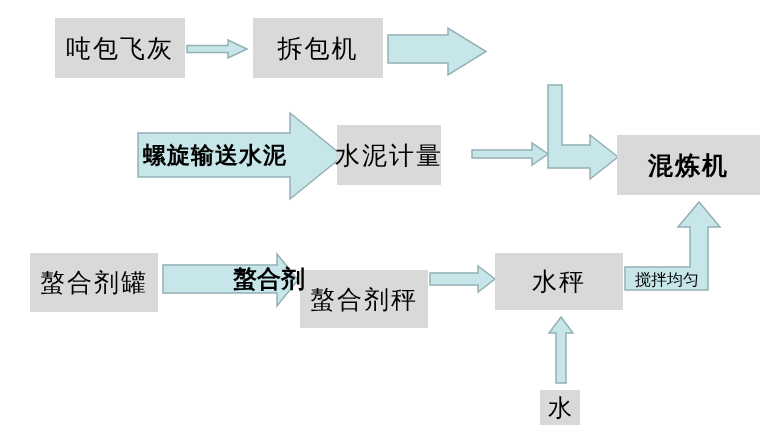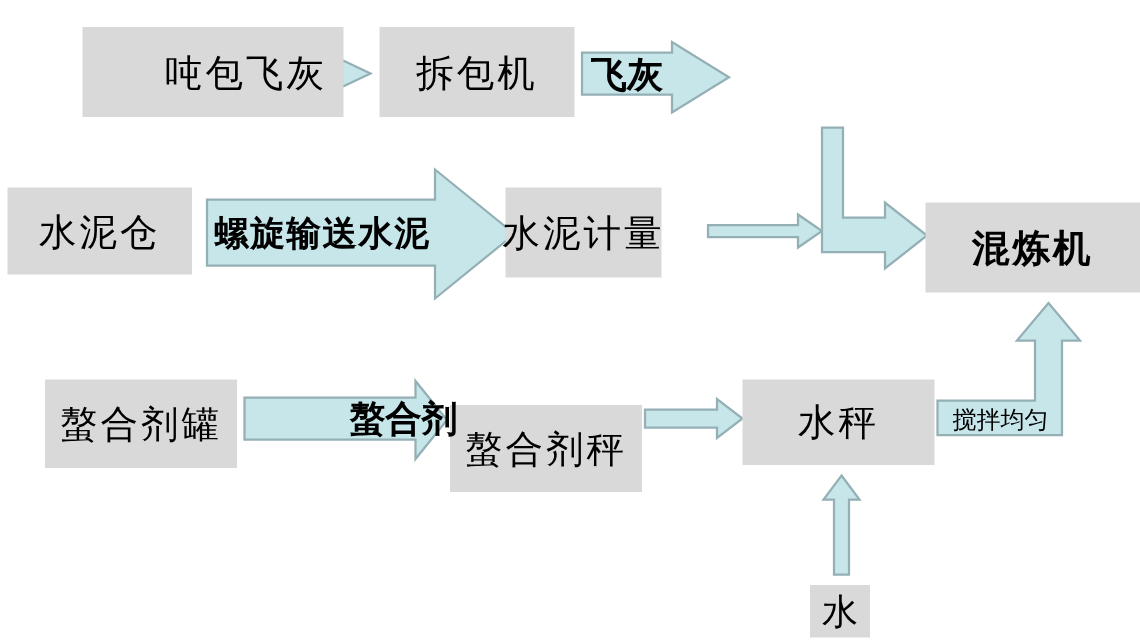--- a/index.html
+++ b/index.html
@@ -47,21 +47,21 @@
     justify-content: center;
     font-weight: bold;
     white-space: nowrap;
     color: var(--text-color);
   }
   .lbl-fly-ash       { left: 388px; top: 37px;  width: 60px;  height: 26px; font-size: 24px; }
   .lbl-screw         { left: 140px; top: 141px; width: 150px; height: 28px; font-size: 23px; letter-spacing: 1px; }
   .lbl-chelating     { left: 165px; top: 265px; width: 112px; height: 28px; font-size: 24px; padding-left: 48px; }
   .lbl-mix-evenly    { left: 627px; top: 269px; width: 80px;  height: 23px; font-size: 16px; font-weight: normal; }
 
-  .box-ton-bag        { left: 55px;  top: 18px;  width: 130px; height: 60px; padding-left: 44px; }
+  .box-ton-bag        { left: 55px;  top: 18px;  width: 130px; height: 60px; }
   .box-unpacker       { left: 253px; top: 18px;  width: 130px; height: 60px; }
   .box-flyash-meter   { left: 487px; top: 18px;  width: 130px; height: 60px; }
   .box-cement-silo    { left: 5px;   top: 125px; width: 123px; height: 58px; }
   .box-cement-meter   { left: 337px; top: 125px; width: 104px; height: 60px; }
   .box-mixer          { left: 617px; top: 135px; width: 143px; height: 60px; font-weight: bold; }
   .box-chel-tank      { left: 30px;  top: 253px; width: 128px; height: 59px; }
   .box-chel-scale     { left: 300px; top: 253px; width: 128px; height: 58px; margin-top: 17px; }
   .box-water-scale    { left: 495px; top: 253px; width: 128px; height: 57px; }
   .box-water          { left: 540px; top: 390px; width: 40px;  height: 35px; font-size: 24px; letter-spacing: 0; }
 </style>
@@ -77,26 +77,24 @@
     <polygon points="472,150 532,150 532,143 548,154 532,165 532,158 472,158"></polygon>
     <polygon points="548,85 562,85 562,145 590,145 590,135 618,157 590,179 590,168 548,168"></polygon>
     <polygon points="625,267 690,267 690,227 678,227 699,202 720,227 708,227 708,290 625,290"></polygon>
     <polygon points="163,265 277,265 277,254 298,280 277,306 277,293 163,293"></polygon>
     <polygon points="430,273 478,273 478,266 495,279 478,292 478,285 430,285"></polygon>
     <polygon points="561,317 573,333 566,333 566,383 556,383 556,333 549,333"></polygon>
   </svg>
 
   <div class="node box-ton-bag">吨包飞灰</div>
   <div class="node box-unpacker">拆包机</div>
-  <div class="node box-cement-silo">水泥仓</div>
   <div class="node box-cement-meter">水泥计量</div>
   <div class="node box-mixer">混炼机</div>
   <div class="node box-chel-tank">螯合剂罐</div>
   <div class="node box-chel-scale">螯合剂秤</div>
   <div class="node box-water-scale">水秤</div>
   <div class="node box-water">水</div>
 
-  <div class="arrow-label lbl-fly-ash">飞灰</div>
   <div class="arrow-label lbl-screw">螺旋输送水泥</div>
   <div class="arrow-label lbl-chelating">螯合剂</div>
   <div class="arrow-label lbl-mix-evenly">搅拌均匀</div>
 
 </div>
 
 </body></html>

